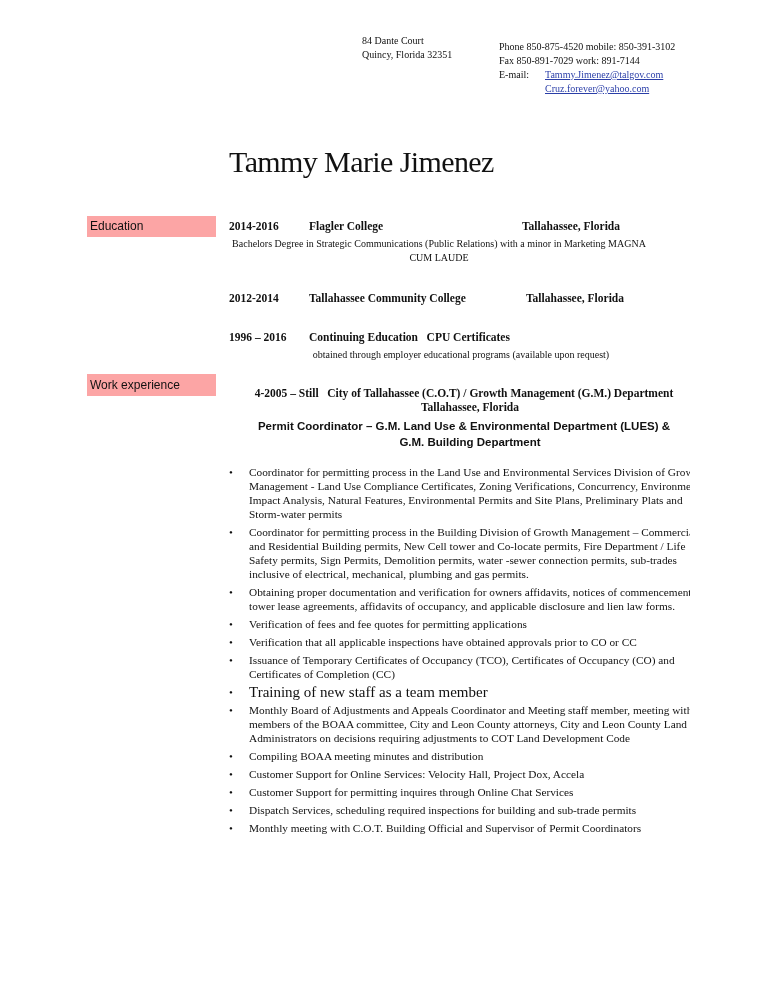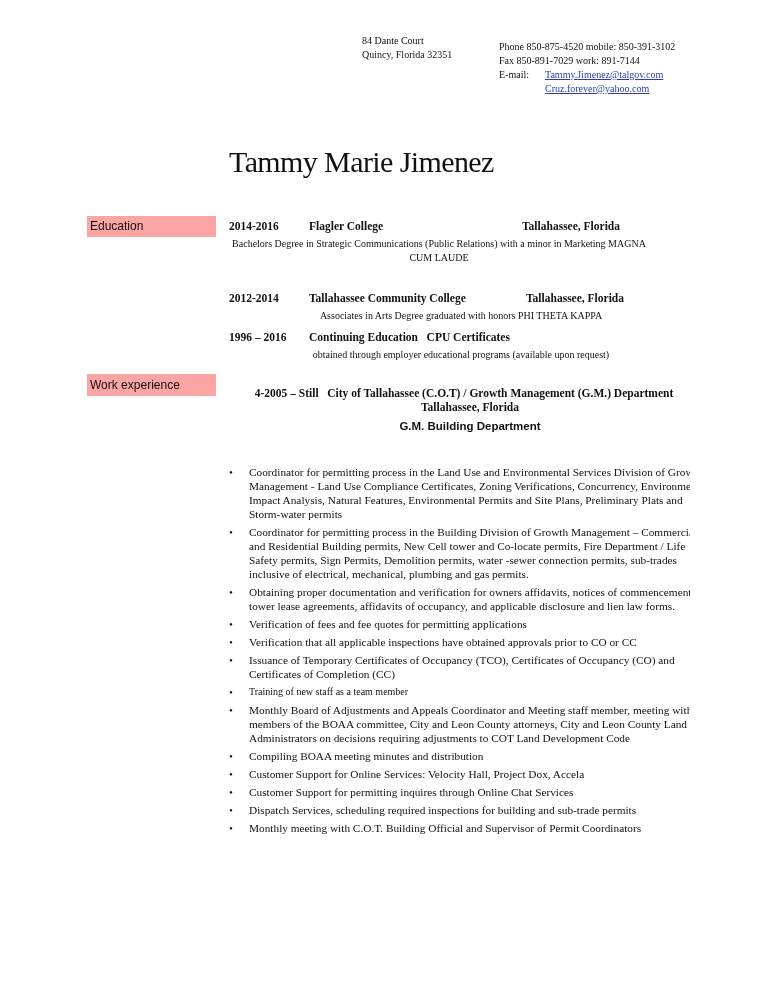--- a/index.html
+++ b/index.html
@@ -40,21 +40,21 @@
     .job-title {
       font-family: "Liberation Sans", "DejaVu Sans", sans-serif; font-weight: bold;
       font-size: 11.5px; line-height: 16px;
     }
     .job-title .cont { padding-left: 12px; }
 
     .bullets { left: 229px; width: 461px; overflow: hidden; }
     .bullet { position: relative; padding-left: 20px; font-size: 11.3px; line-height: 14px; margin-bottom: 4px; white-space: normal; }
     .bullet .dot { position: absolute; left: 0px; top: 0px; font-size: 11px; }
     .bullet .txt { display: block; width: 460px; }
-    .bullet.small .txt { font-size: 10px; }
+    .bullet.small .txt { font-size: 15px; }
   </style>
 </head>
 <body>
 
 <div class="abs addr">
   <div>84 Dante Court</div>
   <div>Quincy, Florida 32351</div>
 </div>
 
 <div class="abs contact">
@@ -81,39 +81,39 @@
   </div>
   <div class="desc" style="margin-top:3px; width:420px;">Bachelors Degree in Strategic Communications (Public Relations) with a minor in Marketing MAGNA CUM LAUDE</div>
 </div>
 
 <div class="abs content" style="top:277px;margin-top:13px;">
   <div class="hdr">
     <span style="left:0;">2012-2014</span>
     <span style="left:80px;">Tallahassee Community College</span>
     <span style="left:297px;">Tallahassee, Florida</span>
   </div>
-  <div class="desc" style="margin-top:3px;">Associates in Arts Degree graduated with honors PHI THETA KAPPA</div>
 </div>
 
 <div class="abs content" style="top:329px;">
   <div class="hdr">
     <span style="left:0;">1996 – 2016</span>
     <span style="left:80px; white-space:pre;">Continuing Education   CPU Certificates</span>
   </div>
   <div class="desc" style="margin-top:3px;">obtained through employer educational programs (available upon request)</div>
 </div>
 
 <div class="abs label-box" style="top:374px; height:22px; line-height:22px;">Work experience</div>
 
 <div class="abs content" style="top:386px; width:470px;">
   <div class="job-hdr">
     <div style="white-space:pre;">4-2005 – Still   City of Tallahassee (C.O.T) / Growth Management (G.M.) Department</div>
     <div class="cont">Tallahassee, Florida</div>
   </div>
   <div class="job-title" style="margin-top:4px;">
+    <div>Permit Coordinator – G.M. Land Use &amp; Environmental Department (LUES) &amp;</div>
     <div class="cont">G.M. Building Department</div>
   </div>
 </div>
 
 <div class="abs bullets" style="top:465px;">
   <div class="bullet">
       <span class="dot">•</span>
       <span class="txt">Coordinator for permitting process in the Land Use and Environmental Services Division of Growth Management - Land Use Compliance Certificates, Zoning Verifications, Concurrency, Environmental Impact Analysis, Natural Features, Environmental Permits and Site Plans, Preliminary Plats and Storm-water permits</span>
     </div>
   <div class="bullet">

